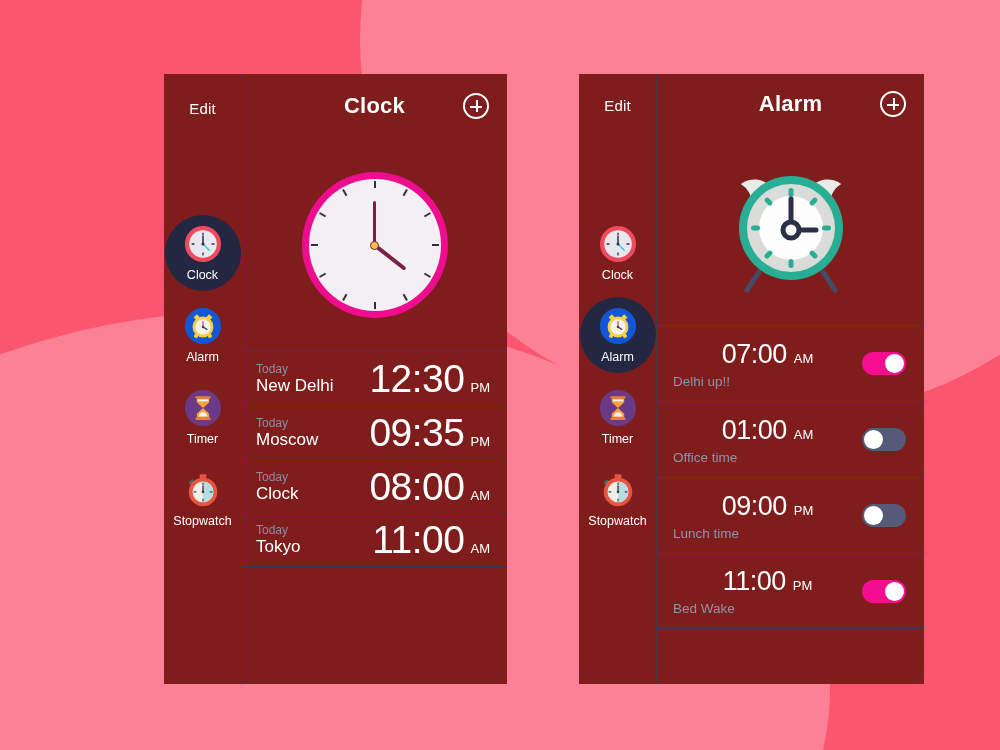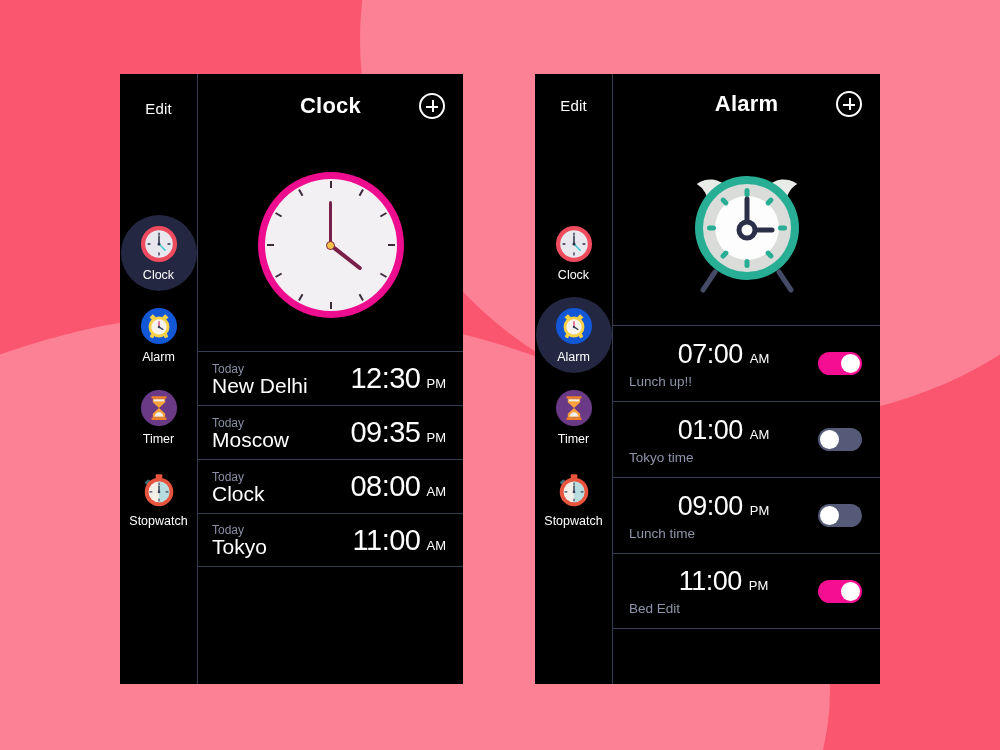--- a/index.html
+++ b/index.html
@@ -32,23 +32,24 @@
     bottom: -320px;
     width: 1130px;
     height: 760px;
     border-radius: 50%;
     background: #fd8195;
   }
 
   
   .panel {
     position: absolute;
-    background: #000000;
+    background: #7f1d1d;
     display: flex;
     overflow: hidden;
+    margin-left: 44px;
   }
   #panel-clock { left: 120px; top: 74px; width: 343px; height: 610px; }
   #panel-alarm { left: 535px; top: 74px; width: 345px; height: 610px; }
 
   .sidebar {
     width: 78px;
     flex: 0 0 78px;
     border-right: 1px solid #373c55;
     box-sizing: border-box;
     position: relative;
@@ -197,23 +198,23 @@
     height: 54px;
     display: flex;
     align-items: center;
     padding: 0 17px 0 14px;
     border-top: 1px solid #373c55;
     box-sizing: border-box;
   }
   .time-row:last-child { border-bottom: 1px solid #373c55; }
   .tr-left { flex: 1 1 auto; }
   .tr-day { color: #8a8fa6; font-size: 12px; line-height: 14px; }
-  .tr-city { color: #ffffff; font-size: 21px; line-height: 20px; }
+  .tr-city { color: #ffffff; font-size: 17px; line-height: 20px; }
   .tr-right { display: flex; align-items: baseline; }
-  .tr-time { color: #ffffff; font-size: 29px; letter-spacing: -.5px; }
+  .tr-time { color: #ffffff; font-size: 39px; letter-spacing: -.5px; }
   .tr-ampm { color: #ffffff; font-size: 13px; margin-left: 6px; }
 
   
   .alarmart-wrap {
     display: flex;
     justify-content: center;
     margin-top: 18px;
   }
   .alarmart { width: 160px; height: 150px; position: relative; }
 
@@ -551,34 +552,34 @@
       </span>
     </div>
 
     <div class="alarm-list">
       <div class="alarm-row">
         <div class="ar-left">
           <div class="ar-timeline">
             <span class="ar-time">07:00</span>
             <span class="ar-ampm">AM</span>
           </div>
-          <div class="ar-label">Lunch up!!</div>
+          <div class="ar-label">Delhi up!!</div>
         </div>
         <span class="toggle on">
           <span class="knob"></span>
         </span>
       </div>
 
       <div class="alarm-row">
         <div class="ar-left">
           <div class="ar-timeline">
             <span class="ar-time">01:00</span>
             <span class="ar-ampm">AM</span>
           </div>
-          <div class="ar-label">Tokyo time</div>
+          <div class="ar-label">Office time</div>
         </div>
         <span class="toggle off">
           <span class="knob"></span>
         </span>
       </div>
 
       <div class="alarm-row">
         <div class="ar-left">
           <div class="ar-timeline">
             <span class="ar-time">09:00</span>
@@ -590,21 +591,21 @@
           <span class="knob"></span>
         </span>
       </div>
 
       <div class="alarm-row">
         <div class="ar-left">
           <div class="ar-timeline">
             <span class="ar-time">11:00</span>
             <span class="ar-ampm">PM</span>
           </div>
-          <div class="ar-label">Bed Edit</div>
+          <div class="ar-label">Bed Wake</div>
         </div>
         <span class="toggle on">
           <span class="knob"></span>
         </span>
       </div>
     </div>
   </div>
 </div>
 
 </body></html>

